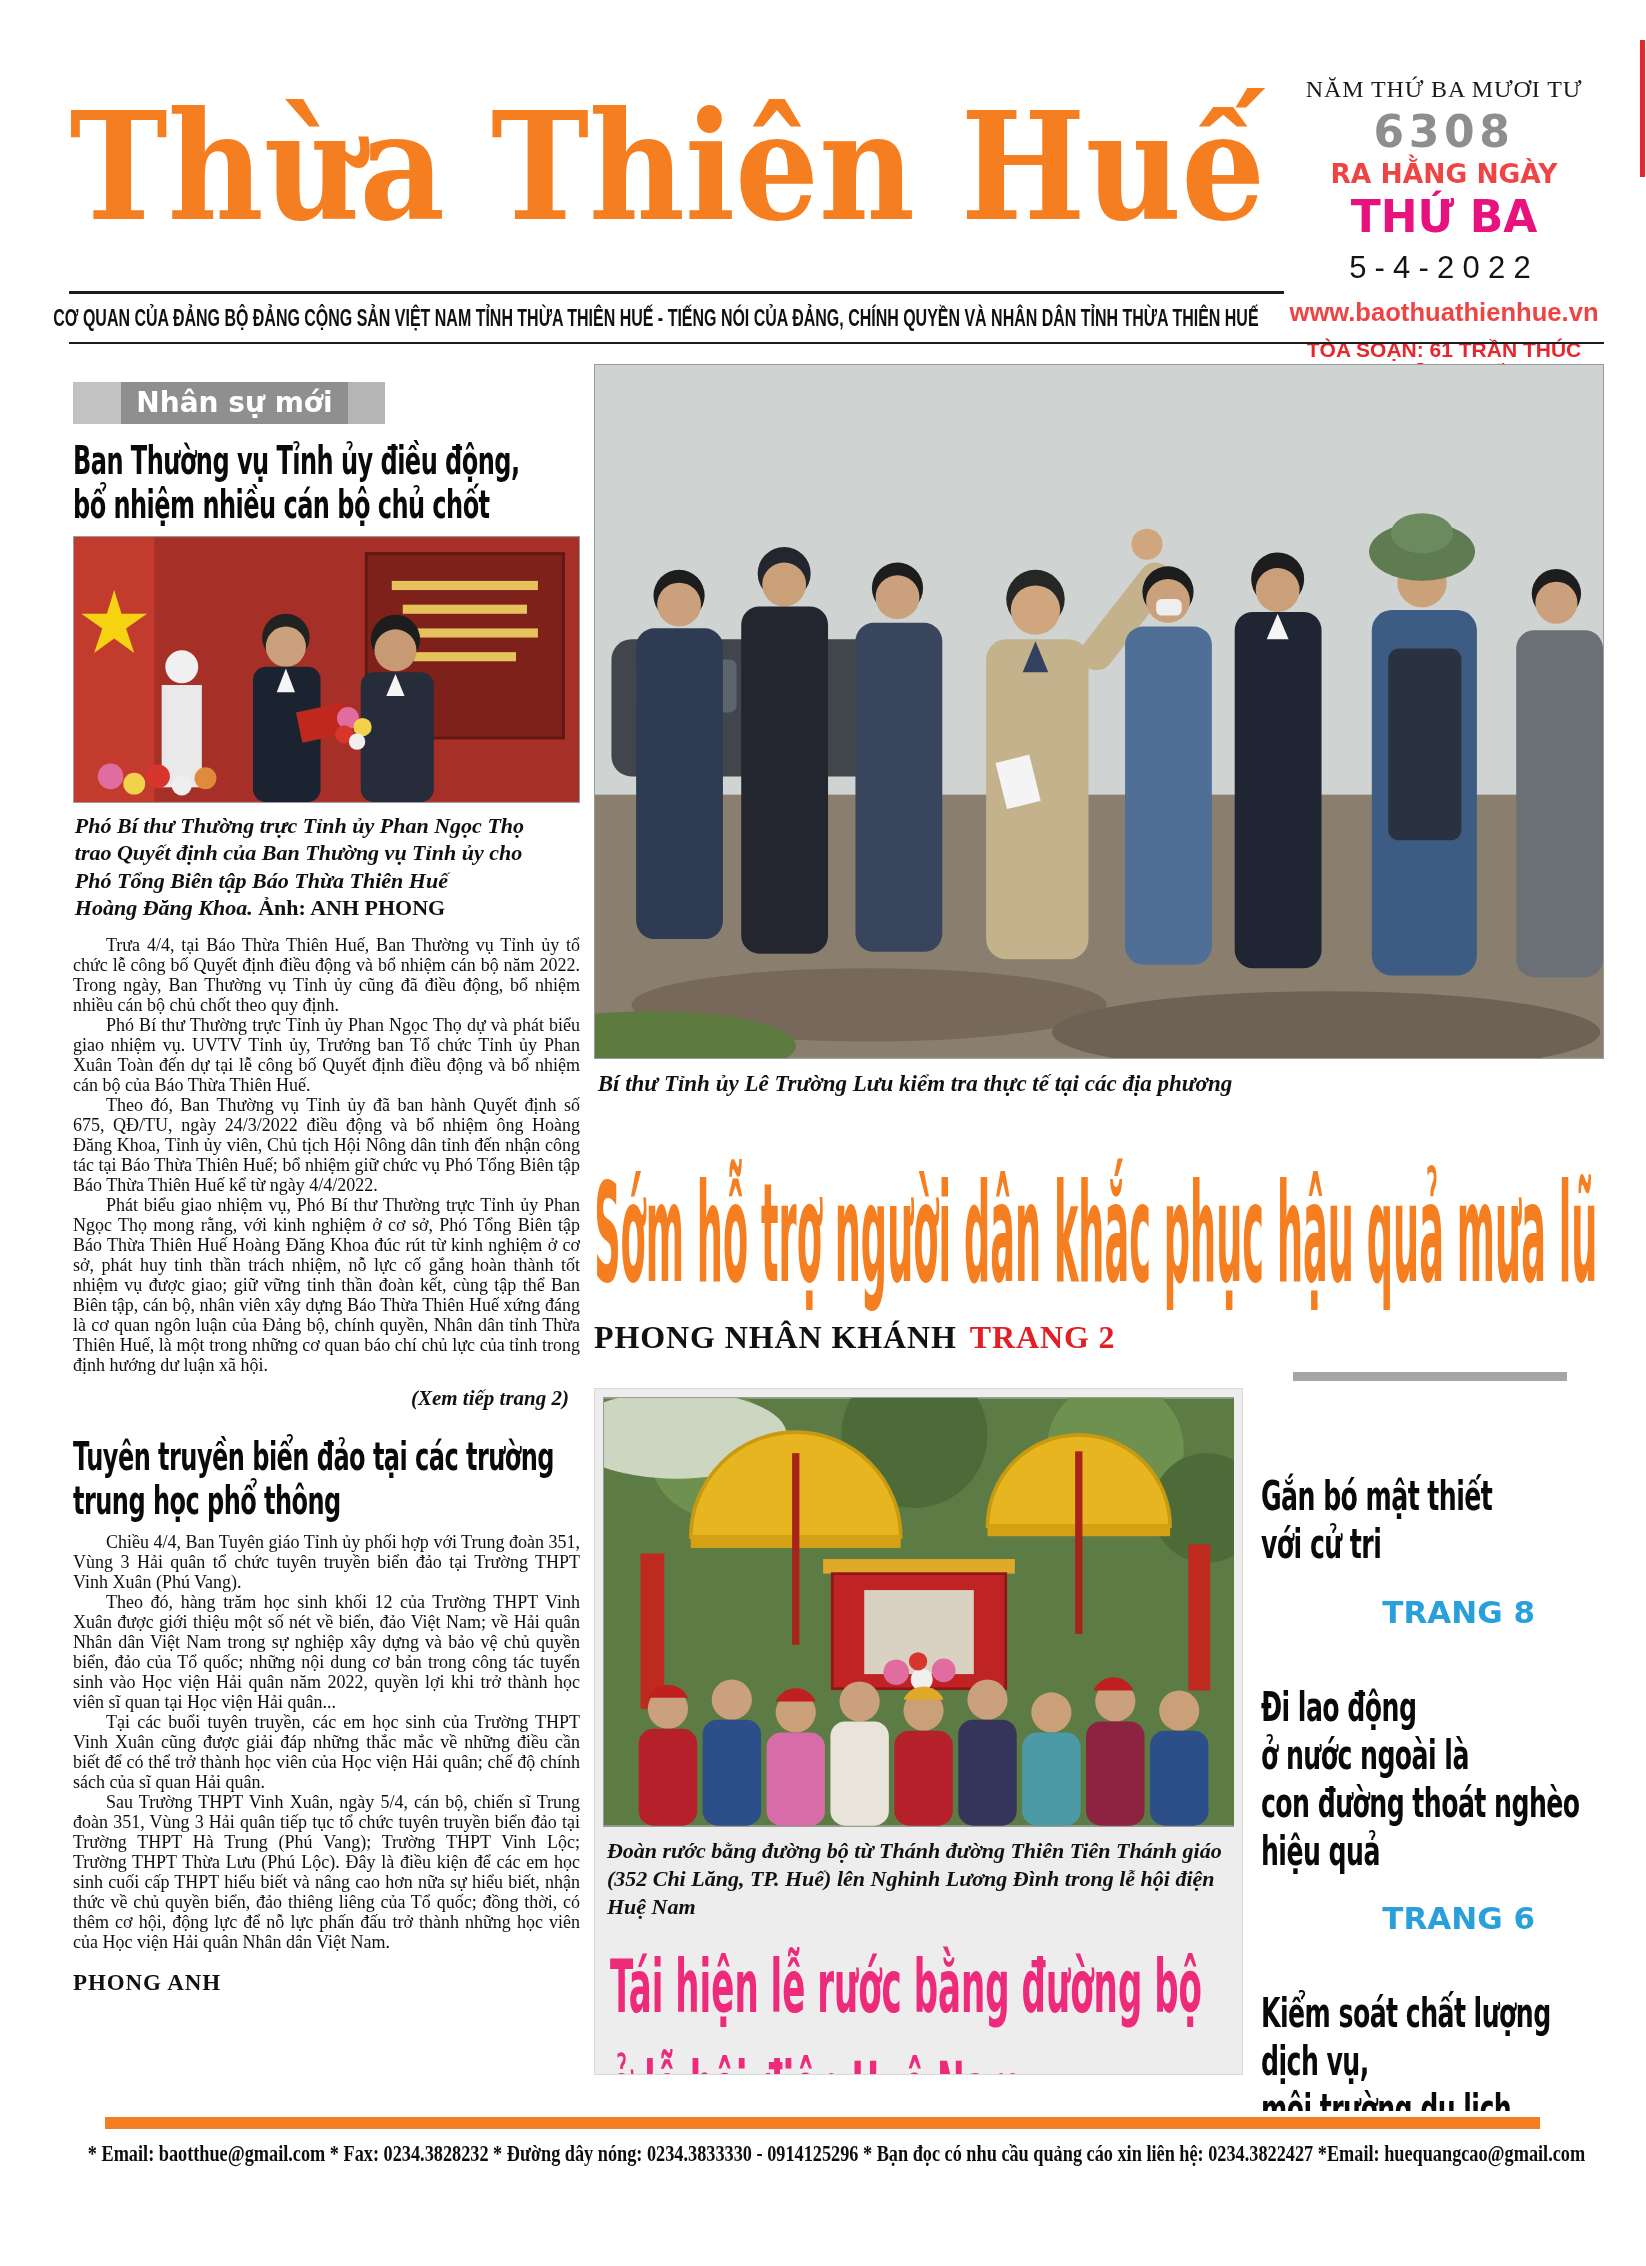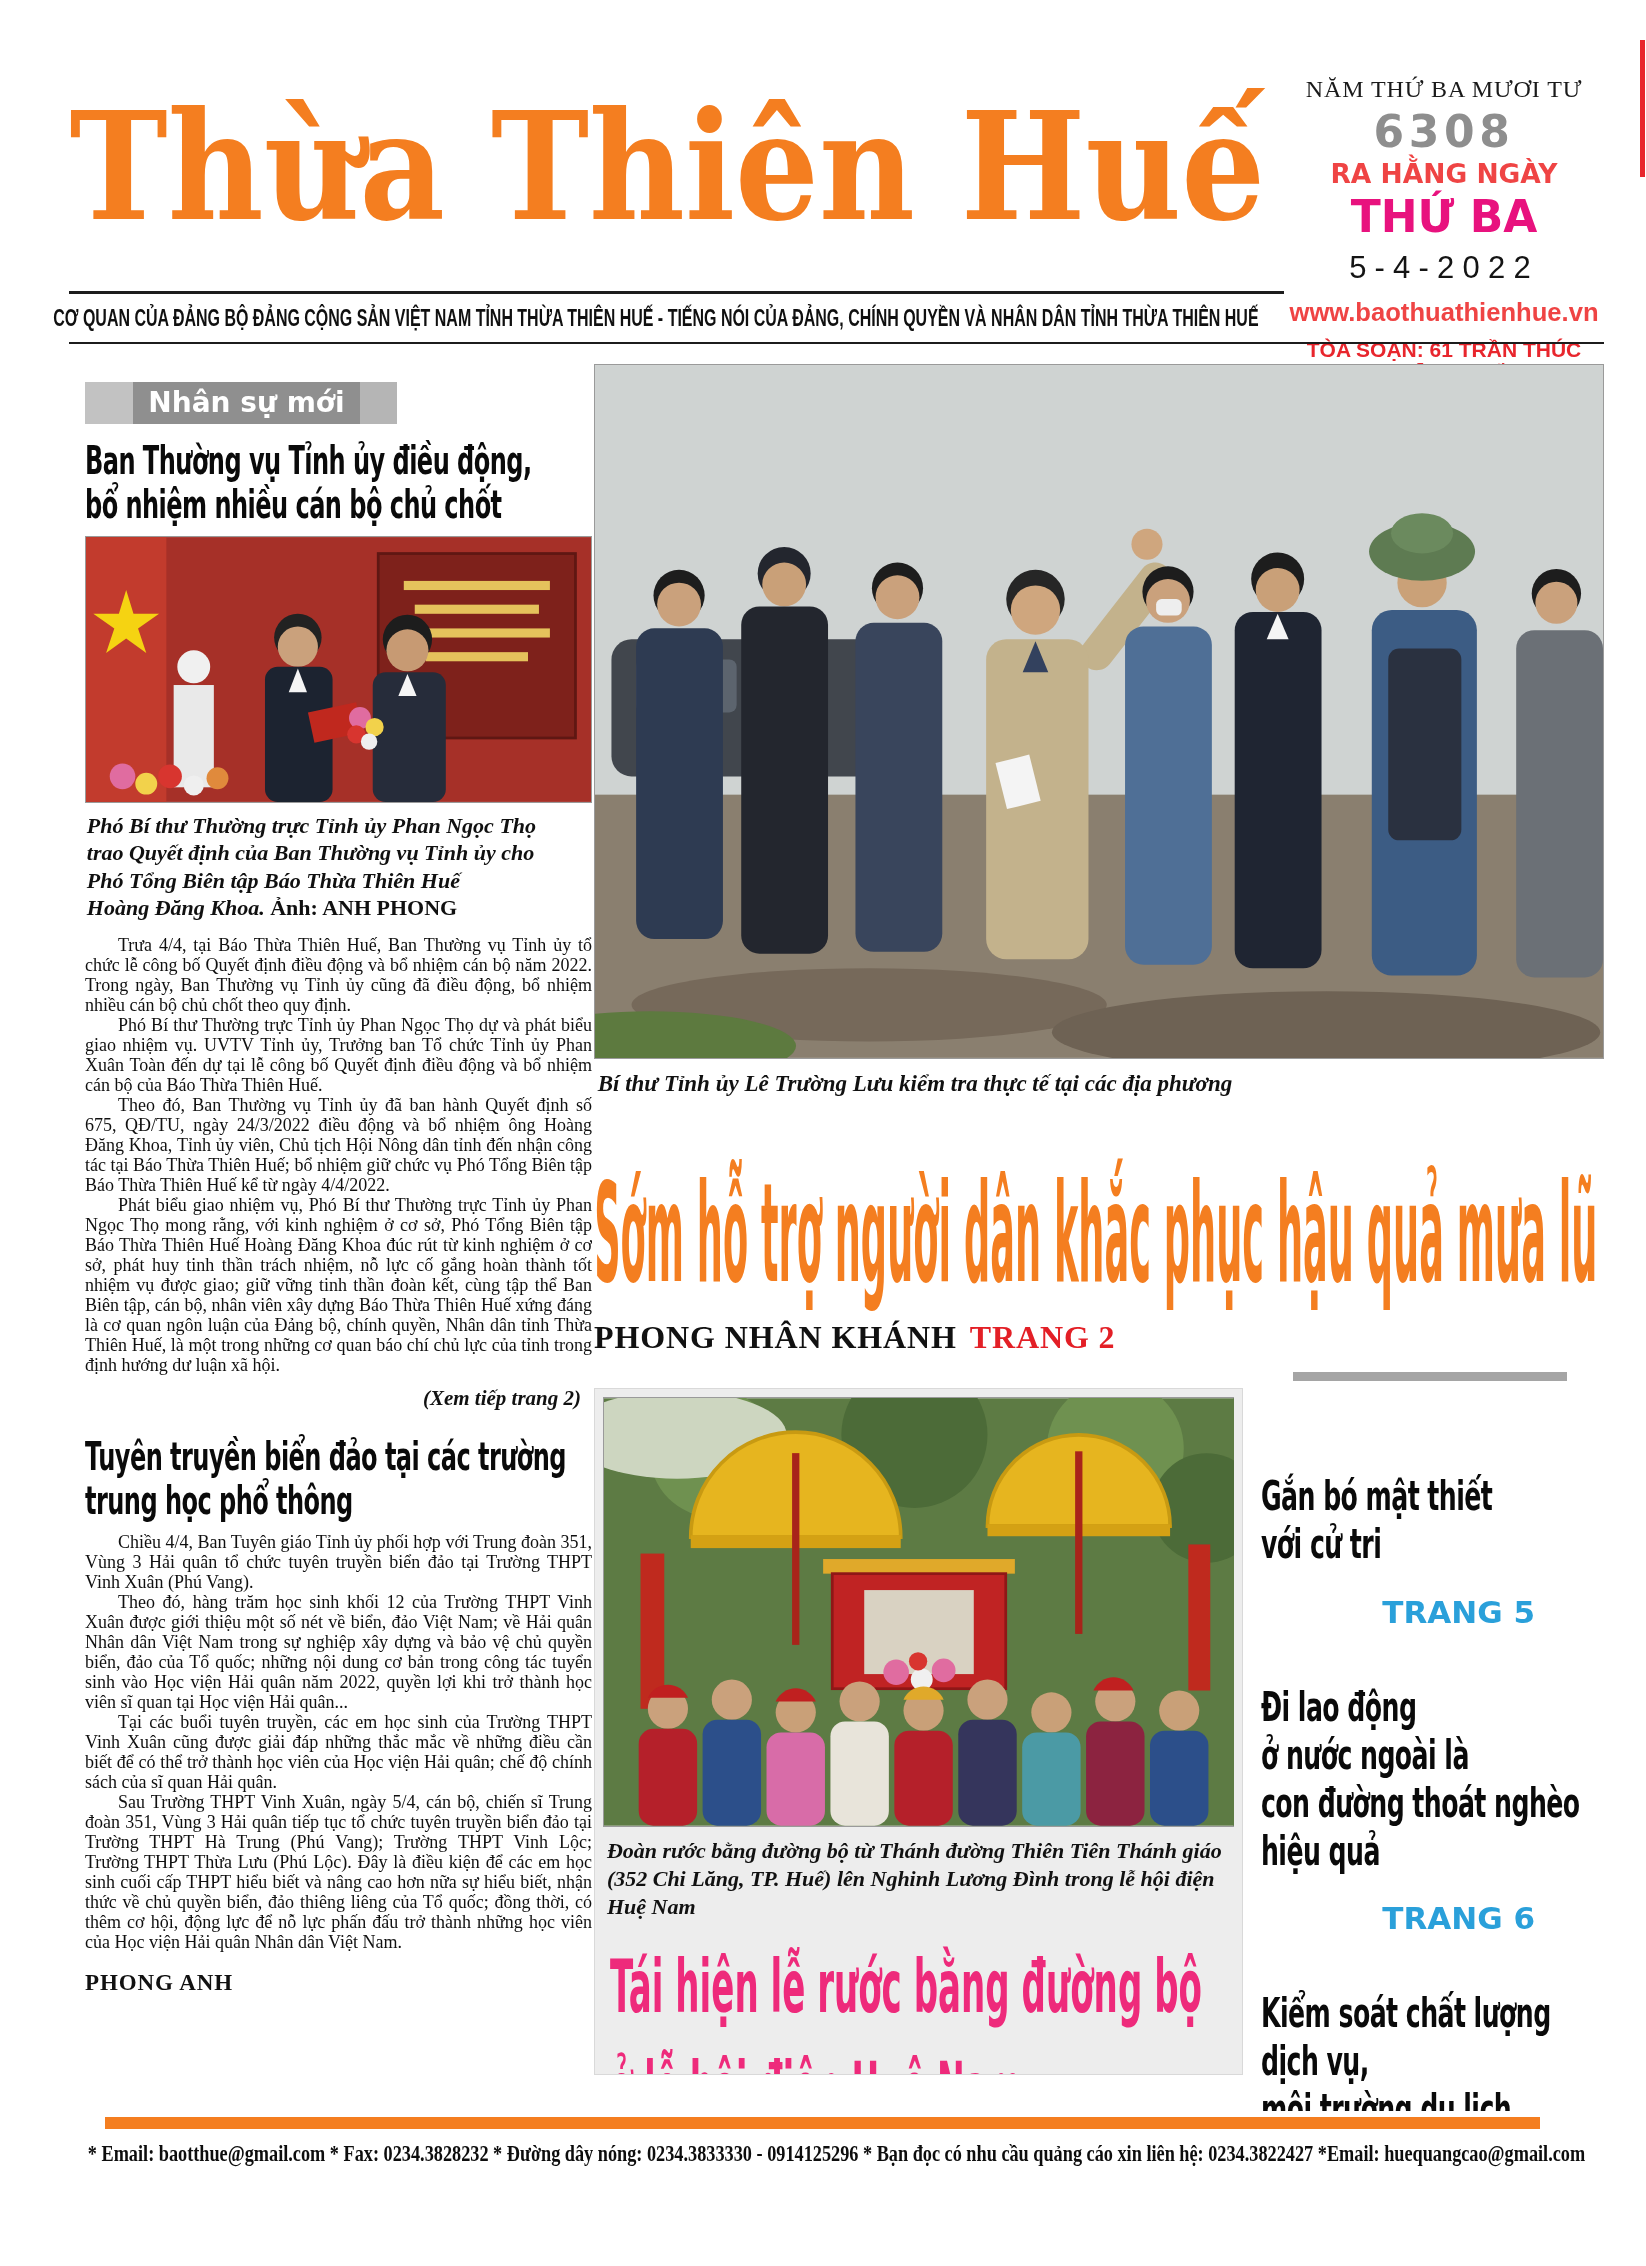--- a/index.html
+++ b/index.html
@@ -23,21 +23,21 @@
   .website{font:bold 25.6px "Liberation Sans",sans-serif;margin-top:12px;color:#ef4444}
   .office-line{font:bold 21px "Liberation Sans",sans-serif;color:#e8262d;margin-top:11px}
   .admin-line{font:bold 21px "Liberation Sans",sans-serif;color:#e8262d;margin-top:1.8px}
   .rule-top{position:absolute;top:291px;left:69px;width:1215px;height:2.7px;background:#1c1c1c}
   .slogan-wrap{position:absolute;top:296px;left:53px}
   .svg-slogan{font-family:"Liberation Sans",sans-serif;font-weight:bold;fill:#101010}
   .rule-bottom{position:absolute;top:342px;left:69px;width:1535px;height:1.8px;background:#1c1c1c}
 
   
   .content{position:absolute;top:364px;left:69px;width:1535px;height:1747px;overflow:hidden}
-  .left-col{position:absolute;top:18.3px;left:16px;width:507px;height:1729px;overflow:hidden}
+  .left-col{position:absolute;top:18.3px;left:4px;width:507px;height:1729px;overflow:hidden}
   .main-col{position:absolute;top:0;left:525px;width:1010px}
 
   
   .badge-row{display:flex;height:42px;margin-bottom:14.6px}
   .badge-seg-a{width:48px;background:#c2c2c2}
   .badge-box{width:227px;background:#8f8f8f;color:#fff;text-align:center;font:bold 28px/42px "DejaVu Sans",sans-serif}
   .badge-seg-b{width:37px;background:#b5b5b5}
   .h-left{width:822px;transform:scaleX(.617);transform-origin:0 0;font:bold 39px/44px "DejaVu Sans",sans-serif;letter-spacing:-0.9px;color:#0a0a0a;white-space:pre-line}
   .photo-frame{border:0.9px solid #9a9a9a;background:#ddd;line-height:0}
   .photo-frame.small{width:507px;margin-top:9.1px}
@@ -300,21 +300,21 @@
           <svg class="pink-line" width="603" height="102" viewBox="0 0 660 112">
             <text class="svg-h-pink" x="0" y="88" font-size="80" textLength="452" lengthAdjust="spacingAndGlyphs">ở lễ hội điện Huệ Nam</text>
           </svg>
 
         </div>
 
         <aside class="sidebar">
           <div class="teaser">
             <div class="teaser-title">Gắn bó mật thiết
 với cử tri</div>
-            <div class="teaser-page">TRANG 5</div>
+            <div class="teaser-page">TRANG 8</div>
           </div>
           <div class="teaser">
             <div class="teaser-title">Đi lao động
 ở nước ngoài là
 con đường thoát nghèo
 hiệu quả</div>
             <div class="teaser-page">TRANG 6</div>
           </div>
           <div class="teaser">
             <div class="teaser-title">Kiểm soát chất lượng

